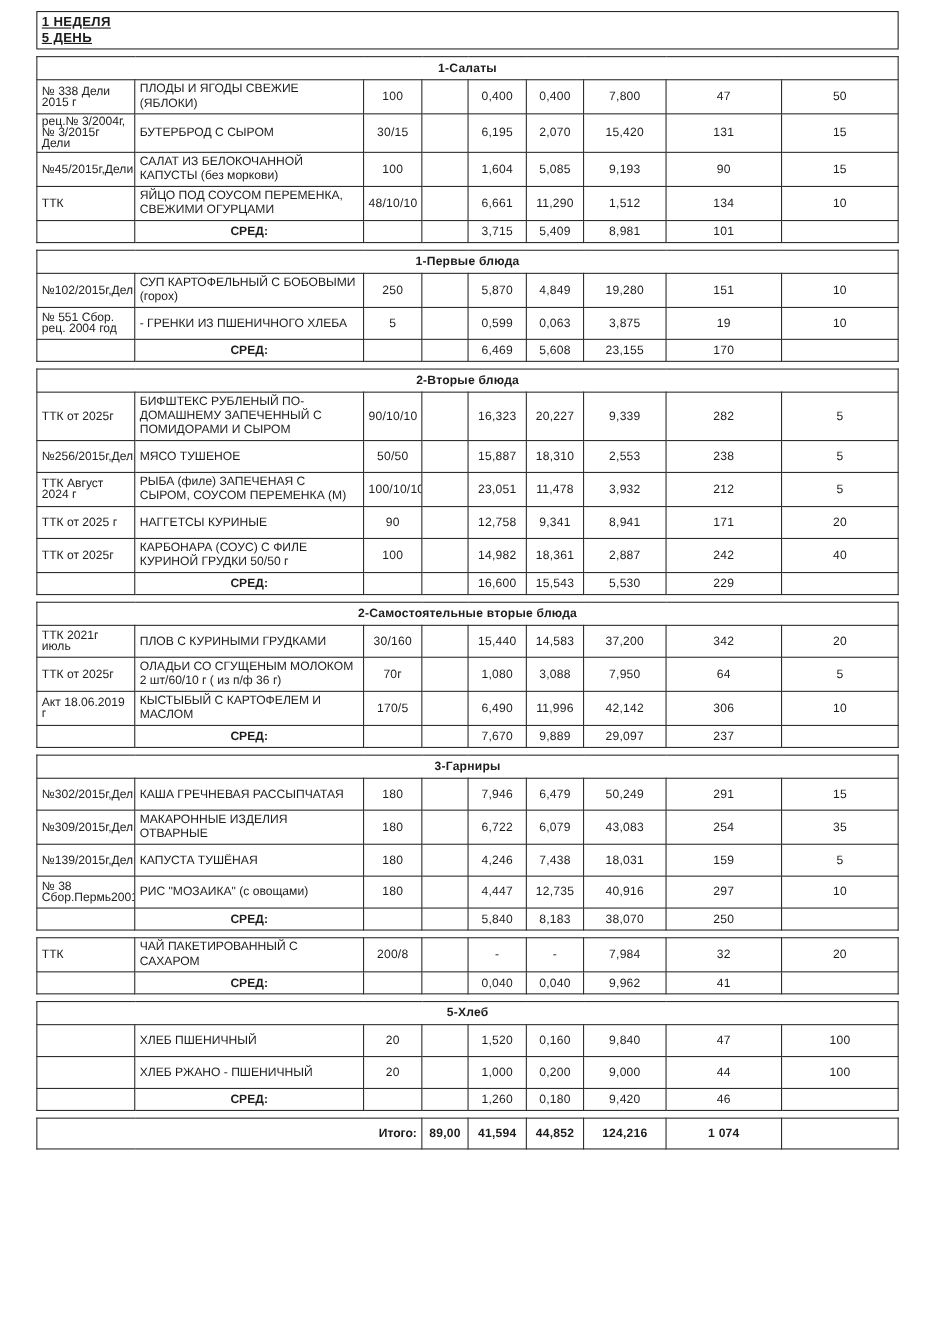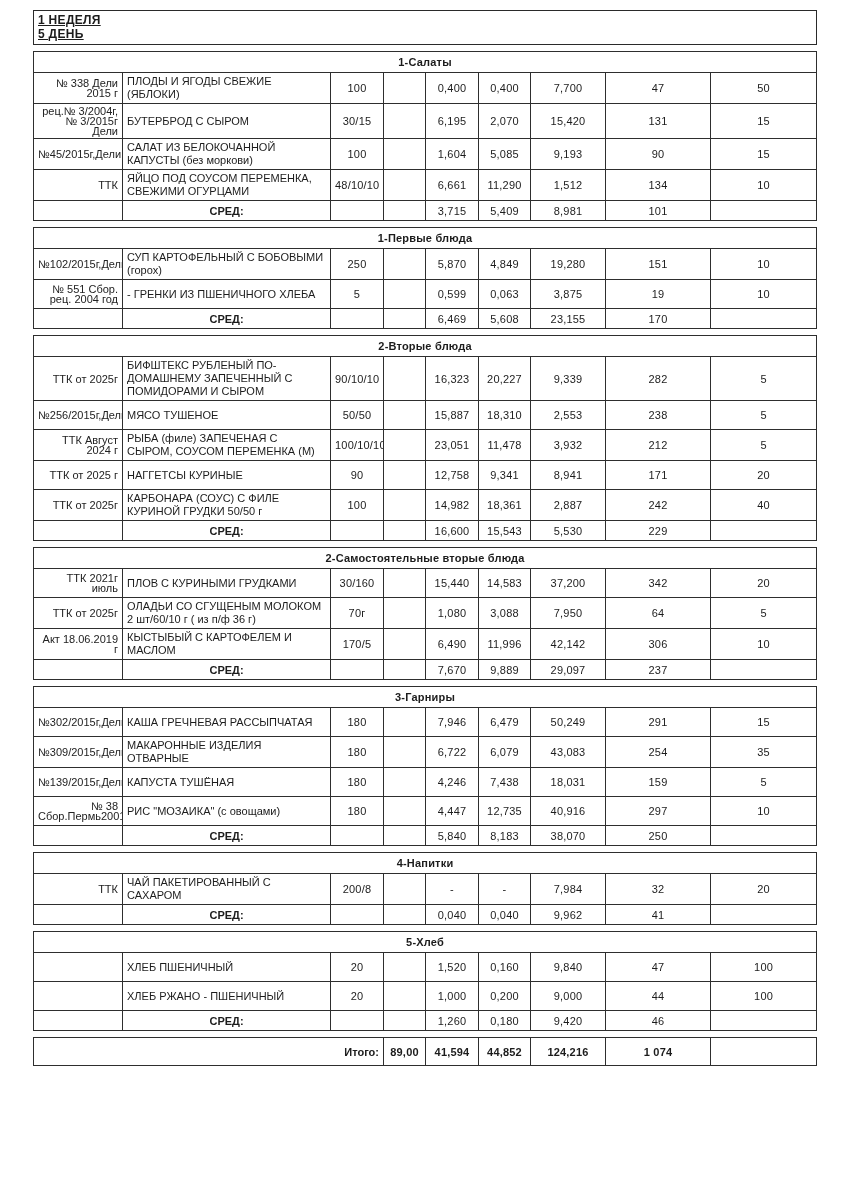--- a/index.html
+++ b/index.html
@@ -42,21 +42,21 @@
   td.title {
     text-align:center;
     font-weight:bold;
     font-size:12.5px;
     height:21px;
     letter-spacing:0.2px;
   }
   td.ref {
     font-size:8.5px;
     line-height:10px;
-    text-align:right;
+    text-align:left;
     color:#222;
   }
   td.name {
     text-align:left;
     line-height:13px;
     height:29px;
   }
   td.num {
     text-align:center;
     font-size:11px;
@@ -105,21 +105,21 @@
           <tr>
             <td colspan="9" class="title">1-Салаты</td>
           </tr>
           <tr>
             <td class="ref">№ 338 Дели 2015 г</td>
             <td class="name">ПЛОДЫ И ЯГОДЫ СВЕЖИЕ (ЯБЛОКИ)</td>
             <td class="num">100</td>
             <td class="num"></td>
             <td class="num">0,400</td>
             <td class="num">0,400</td>
-            <td class="num">7,700</td>
+            <td class="num">7,800</td>
             <td class="num">47</td>
             <td class="num">50</td>
           </tr>
           <tr>
             <td class="ref">рец.№ 3/2004г, № 3/2015г Дели</td>
             <td class="name">БУТЕРБРОД С СЫРОМ</td>
             <td class="num">30/15</td>
             <td class="num"></td>
             <td class="num">6,195</td>
             <td class="num">2,070</td>
@@ -438,23 +438,20 @@
           <col style="width: 208px;">
           <col style="width: 53px;">
           <col style="width: 42px;">
           <col style="width: 53px;">
           <col style="width: 52px;">
           <col style="width: 75px;">
           <col style="width: 105px;">
           <col style="width: 106px;">
         </colgroup>
         <tbody>
-          <tr>
-            <td colspan="9" class="title">4-Напитки</td>
-          </tr>
           <tr>
             <td class="ref">ТТК</td>
             <td class="name">ЧАЙ ПАКЕТИРОВАННЫЙ  С САХАРОМ</td>
             <td class="num">200/8</td>
             <td class="num"></td>
             <td class="num">-</td>
             <td class="num">-</td>
             <td class="num">7,984</td>
             <td class="num">32</td>
             <td class="num">20</td>

